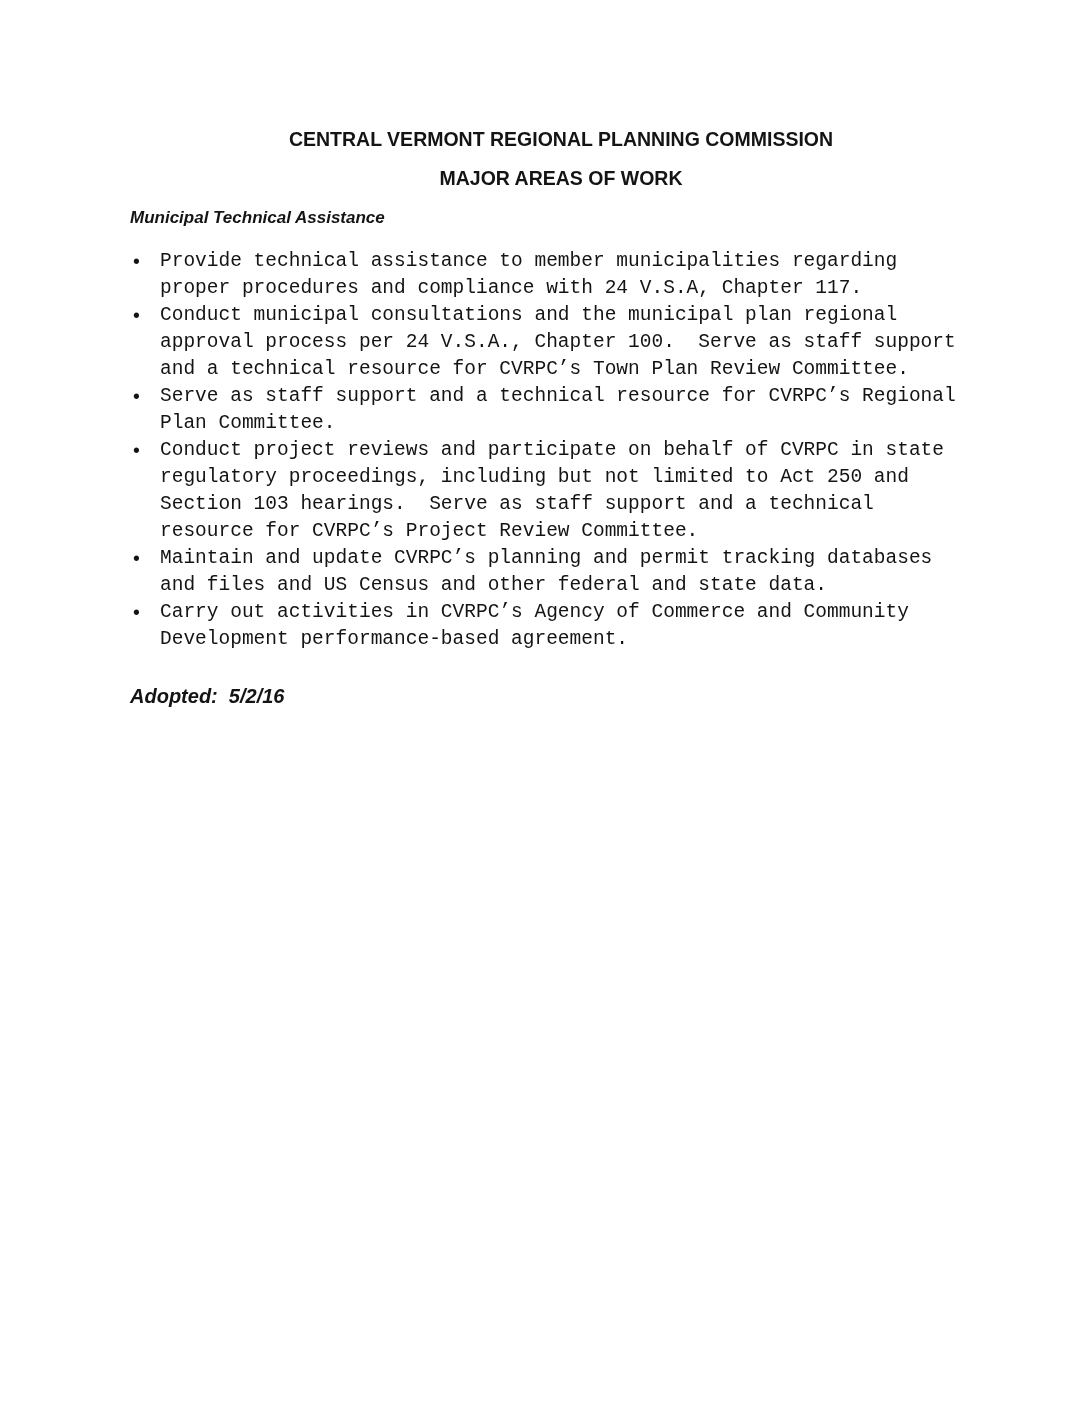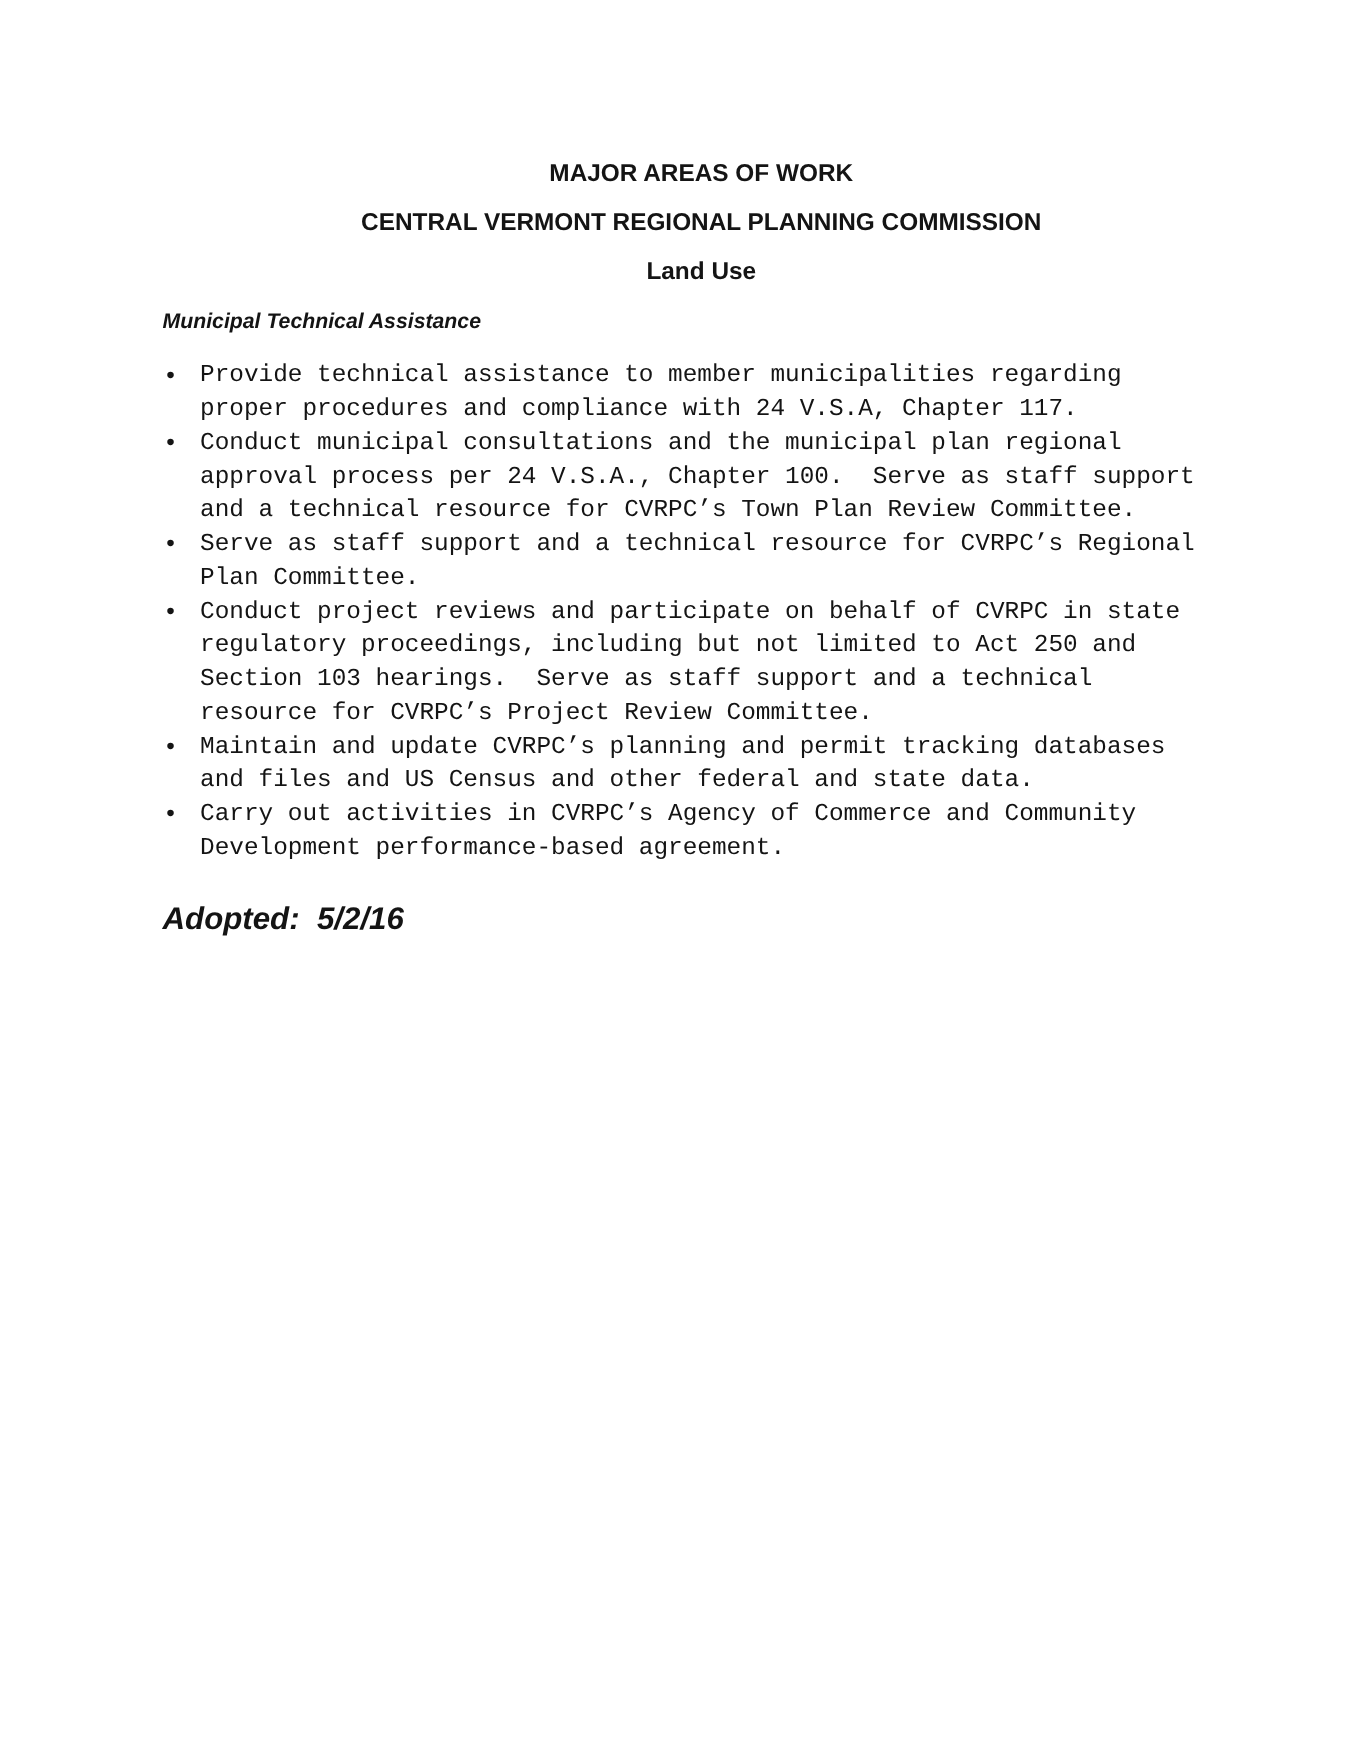--- a/index.html
+++ b/index.html
@@ -57,34 +57,33 @@
     box-sizing: border-box;
   }
   .li-text {
     flex: 1 1 auto;
     white-space: pre-wrap;
     font-family: Liberation Mono, monospace;
   }
   .adopted-line {
     font-weight: 700;
     font-style: italic;
-    font-size: 25px;
+    font-size: 20px;
     line-height: 27px;
     margin: 30px 0 0 0;
     white-space: pre-wrap;
   }
 </style>
 </head>
 <body>
 
 <div class="page">
 
+  <div class="center-line">CENTRAL VERMONT REGIONAL PLANNING COMMISSION</div>
   <div class="center-line">MAJOR AREAS OF WORK</div>
-  <div class="center-line">CENTRAL VERMONT REGIONAL PLANNING COMMISSION</div>
-  <div class="center-line">Land Use</div>
 
   <div class="section-heading">Municipal Technical Assistance</div>
 
   <ul class="doc-list">
     <li>
       <span class="bullet-marker">•</span>
       <span class="li-text">Provide technical assistance to member municipalities regarding proper procedures and compliance with 24 V.S.A, Chapter 117.</span>
     </li>
     <li>
       <span class="bullet-marker">•</span>

